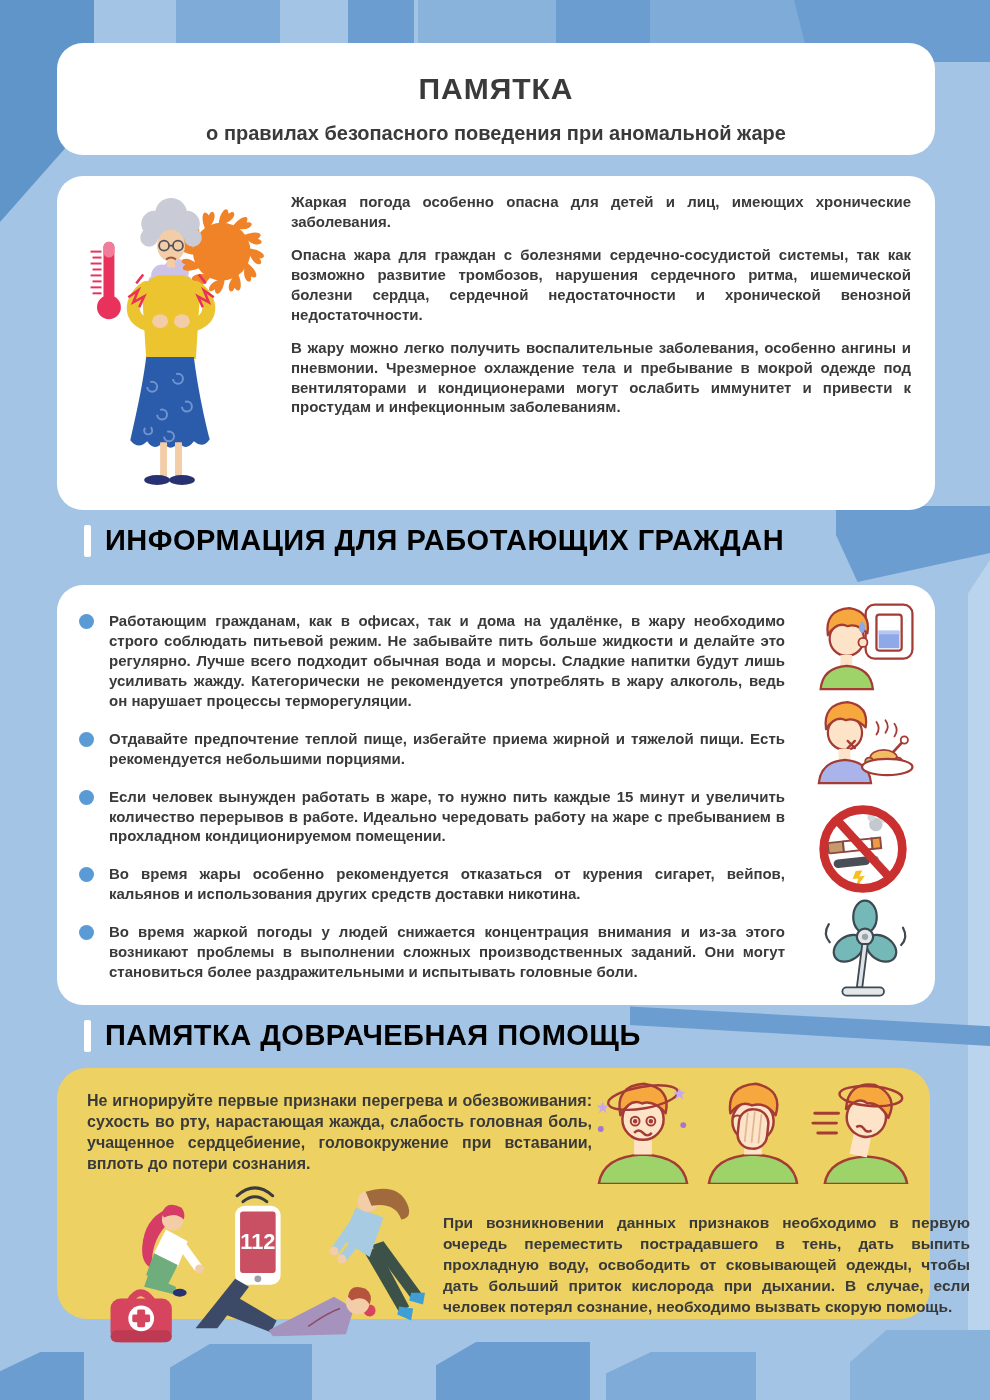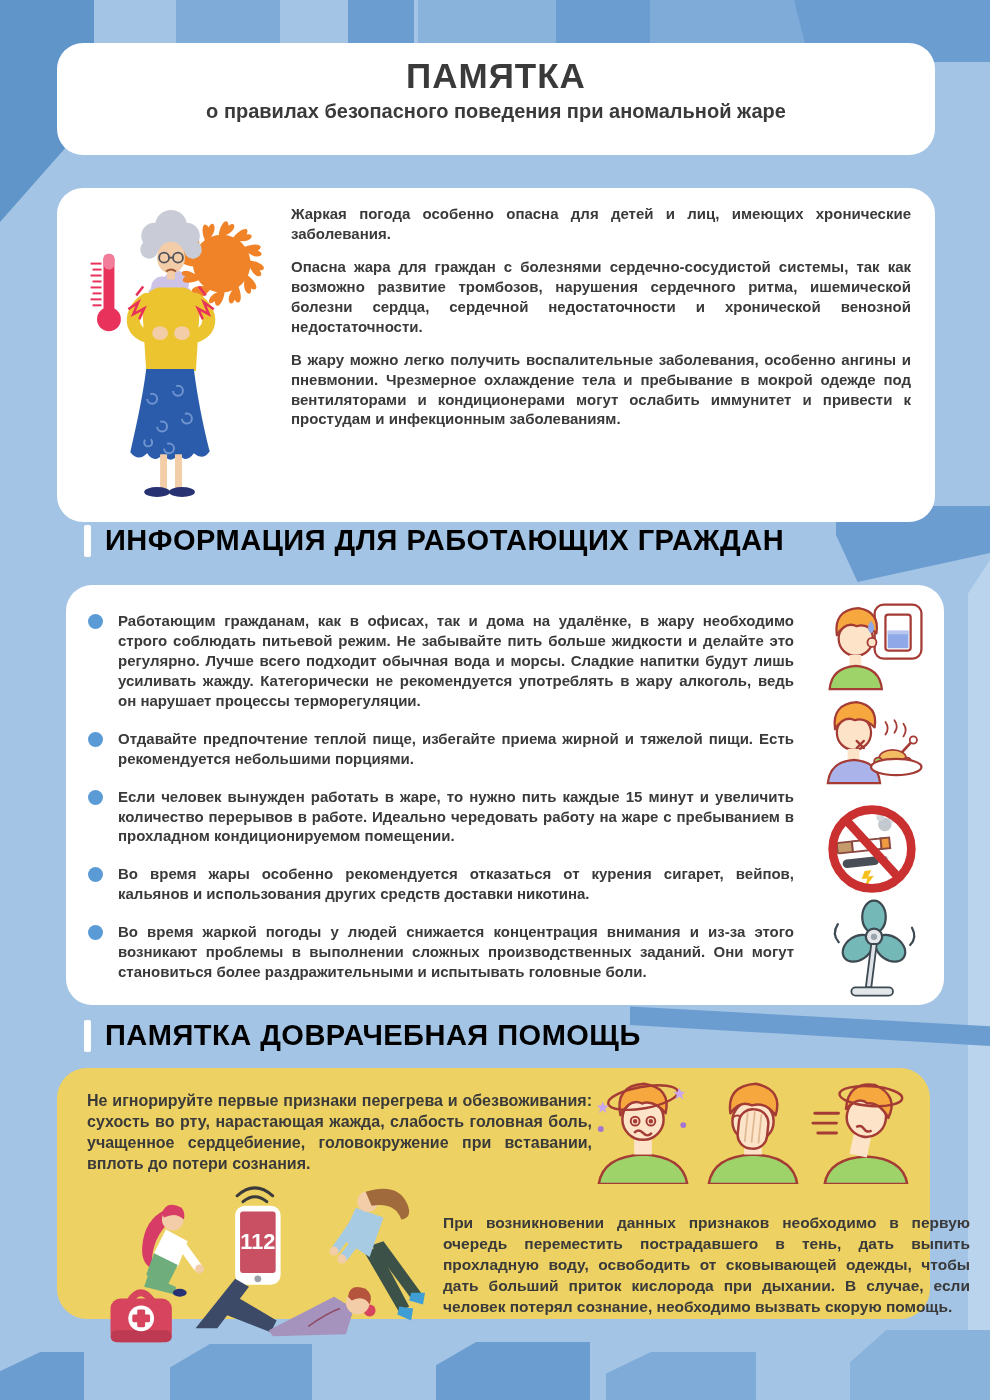--- a/index.html
+++ b/index.html
@@ -2,34 +2,34 @@
 <html><head>
 <meta charset="utf-8">
 <style>
   html,body{margin:0;padding:0;}
   .page{position:relative;width:990px;height:1400px;background:#a3c4e4;overflow:hidden;
         font-family:"Liberation Sans","DejaVu Sans",sans-serif;color:#3a3a3a;}
   .deco{position:absolute;z-index:0;}
   .card{position:absolute;background:#ffffff;border-radius:26px;z-index:1;box-sizing:border-box;}
   
   .header-card{left:57px;top:43px;width:878px;height:112px;text-align:center;padding-top:13px;}
-  .poster-title{margin:0;font-size:35px;font-weight:bold;letter-spacing:1px;}
+  .poster-title{margin:16px;font-size:30px;font-weight:bold;letter-spacing:1px;}
   .poster-subtitle{margin:4px 0 0;font-size:20px;font-weight:bold;}
   
-  .intro-card{left:57px;top:188px;width:878px;height:334px;display:flex;gap:10px;padding:16px 24px 10px 12px;}
+  .intro-card{left:57px;top:176px;width:878px;height:334px;display:flex;gap:10px;padding:16px 24px 10px 12px;}
   .granny{flex:none;width:212px;}
   .intro-text{flex:1;}
   .intro-text p{margin:0 0 13px;font-size:15px;font-weight:bold;line-height:1.33;text-align:justify;}
   
   .section-title{position:absolute;left:84px;display:flex;align-items:center;gap:14px;z-index:1;
                  color:#000000;font-size:29px;font-weight:bold;letter-spacing:.5px;}
   .section-title .bar{width:7px;height:32px;background:#fff;border-radius:2px;}
   .st1{top:524px;} .st2{top:1019px;}
   
-  .working-card{left:57px;top:585px;width:878px;height:420px;padding:26px 150px 18px 22px;margin-left:9px;}
+  .working-card{left:57px;top:585px;width:878px;height:420px;padding:26px 150px 18px 22px;}
   .bullet-row{display:flex;gap:15px;margin-bottom:18px;}
   .dot{width:15px;height:15px;border-radius:50%;background:#5b9bd5;flex:none;margin-top:3px;}
   .bullet-text{font-size:15px;font-weight:bold;line-height:1.33;text-align:justify;}
   .side-icon{position:absolute;right:16px;width:104px;}
   .si1{top:16px;} .si2{top:110px;} .si3{top:216px;} .si4{top:312px;}
   
   .yellow-card{left:57px;top:1068px;width:873px;height:251px;background:#edd162;border-radius:30px;}
   .warning{position:absolute;left:30px;top:22px;width:505px;margin:0;
            font-size:16px;font-weight:bold;line-height:1.32;text-align:justify;}
   .heads{position:absolute;right:14px;top:6px;display:flex;gap:4px;}

